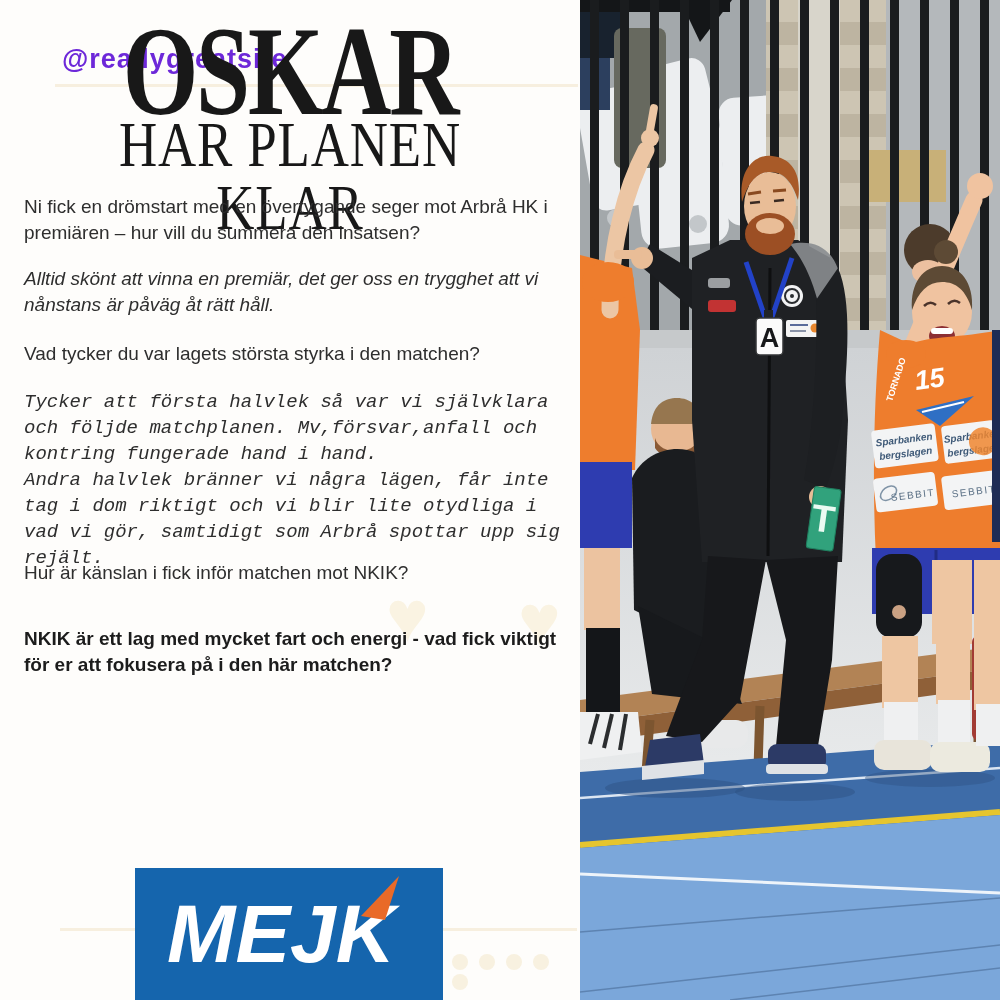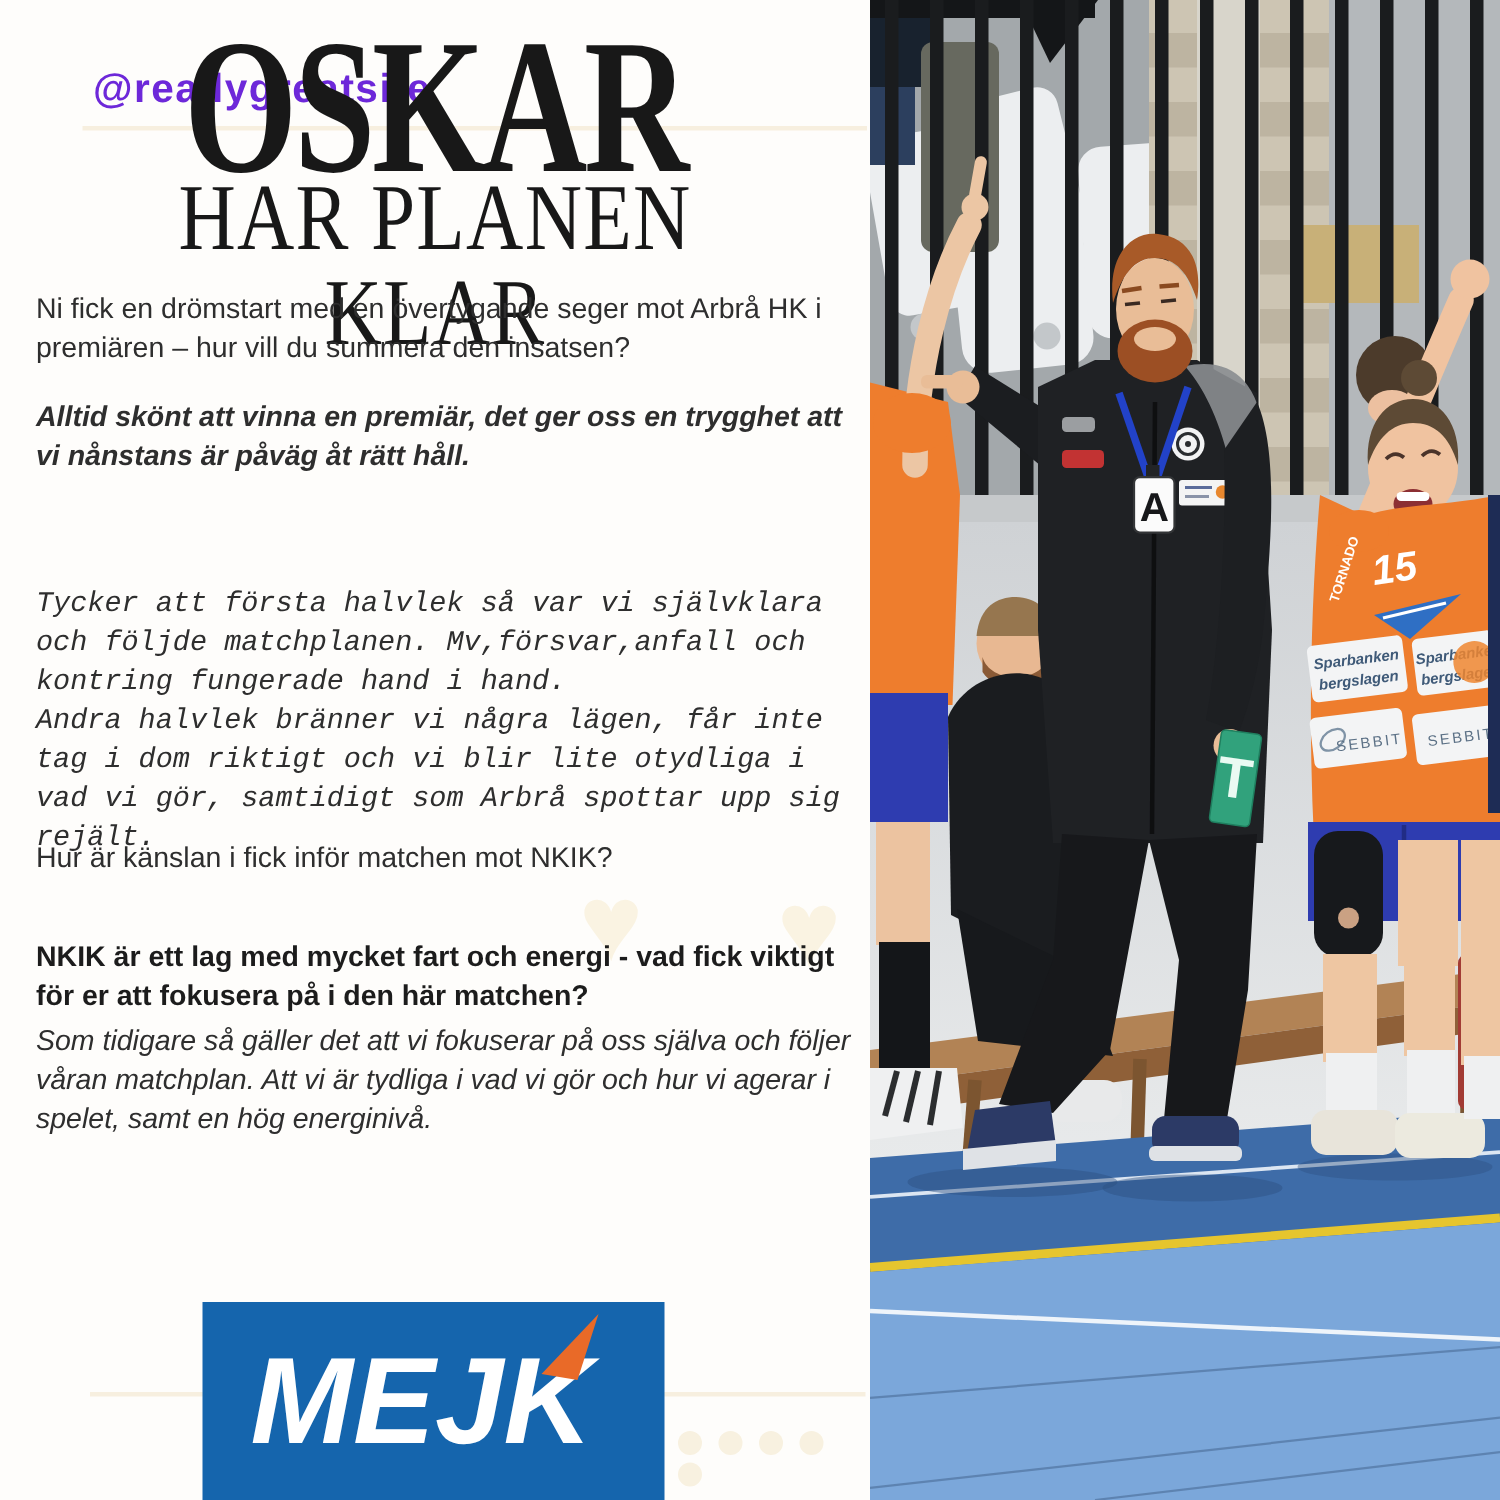--- a/index.html
+++ b/index.html
@@ -17,21 +17,21 @@
          font-family:"Liberation Serif",serif;font-weight:bold;font-size:128px;line-height:1.02;
          letter-spacing:-3px;color:#181818;transform:scaleX(0.76);transform-origin:50% 0;}
   .subtitle{position:absolute;left:0;top:114px;width:580px;text-align:center;
             font-family:"Liberation Serif",serif;font-weight:normal;font-size:63px;line-height:1;
             letter-spacing:1px;color:#181818;transform:scaleX(0.84);transform-origin:50% 0;}
   .para{position:absolute;left:24px;width:556px;margin:0;text-align:left;
         font-size:19px;line-height:26px;color:#2e2e2e;}
   .q{font-style:normal;}
   .a{font-style:italic;}
   .bold-q{font-weight:bold;color:#1c1c1c;}
-  .p-q1{top:194px;} .p-a1{top:266px;font-weight:bold;} .p-q2{top:341px;} .p-a2{top:389px;font-family:Liberation Mono, monospace;}
+  .p-q1{top:194px;} .p-a1{top:266px;} .p-q2{top:341px;} .p-a2{top:389px;font-family:Liberation Mono, monospace;}
   .p-q3{top:560px;} .p-a3{top:586px;} .p-q4{top:626px;} .p-a4{top:682px;}
   
   .logo-box{position:absolute;left:135px;top:868px;width:308px;height:132px;background:#1565ad;}
   
   .photo{position:absolute;left:580px;top:0;width:420px;height:1000px;}
 </style>
 </head>
 <body>
 
 <div class="poster">
@@ -46,27 +46,27 @@
       <span class="decor-dot"></span><span class="decor-dot"></span><span class="decor-dot"></span><span class="decor-dot"></span><span class="decor-dot"></span>
     </div>
 
     <div class="watermark">@reallygreatsite</div>
 
     <div class="title">OSKAR</div>
     <div class="subtitle">HAR PLANEN KLAR</div>
 
     <p class="para q p-q1">Ni fick en drömstart med en övertygande seger mot Arbrå HK i premiären – hur vill du summera den insatsen?</p>
     <p class="para a p-a1">Alltid skönt att vinna en premiär, det ger oss en trygghet att vi nånstans är påväg åt rätt håll.</p>
+    <p class="para q p-q2">Vad tycker du var lagets största styrka i den matchen?</p>
     <div class="para p-a2">
       <span class="a">Tycker att första halvlek så var vi självklara och följde matchplanen. Mv,försvar,anfall och kontring fungerade hand i hand.</span><br>
       <span class="a">Andra halvlek bränner vi några lägen, får inte tag i dom riktigt och vi blir lite otydliga i vad vi gör, samtidigt som Arbrå spottar upp sig rejält.</span>
     </div>
     <p class="para q p-q3">Hur är känslan i fick inför matchen mot NKIK?</p>
     <p class="para q bold-q p-q4">NKIK är ett lag med mycket fart och energi - vad fick viktigt för er att fokusera på i den här matchen?</p>
-    <p class="para a p-a4">Som tidigare så gäller det att vi fokuserar på oss själva och följer våran matchplan. Att vi är tydliga i vad vi gör och hur vi agerar i spelet, samt en hög energinivå.</p>
 
     <div class="logo-box">
       <svg width="293" height="132" viewBox="0 0 293 132">
         <text x="146" y="94" text-anchor="middle" font-family="Liberation Sans, sans-serif" font-size="82" font-weight="bold" font-style="italic" fill="#ffffff">MEJK</text>
         <polygon points="226,48 264,8 250,52" fill="#e96a28"></polygon>
       </svg>
     </div>
   </div>
 
   <div class="photo">

